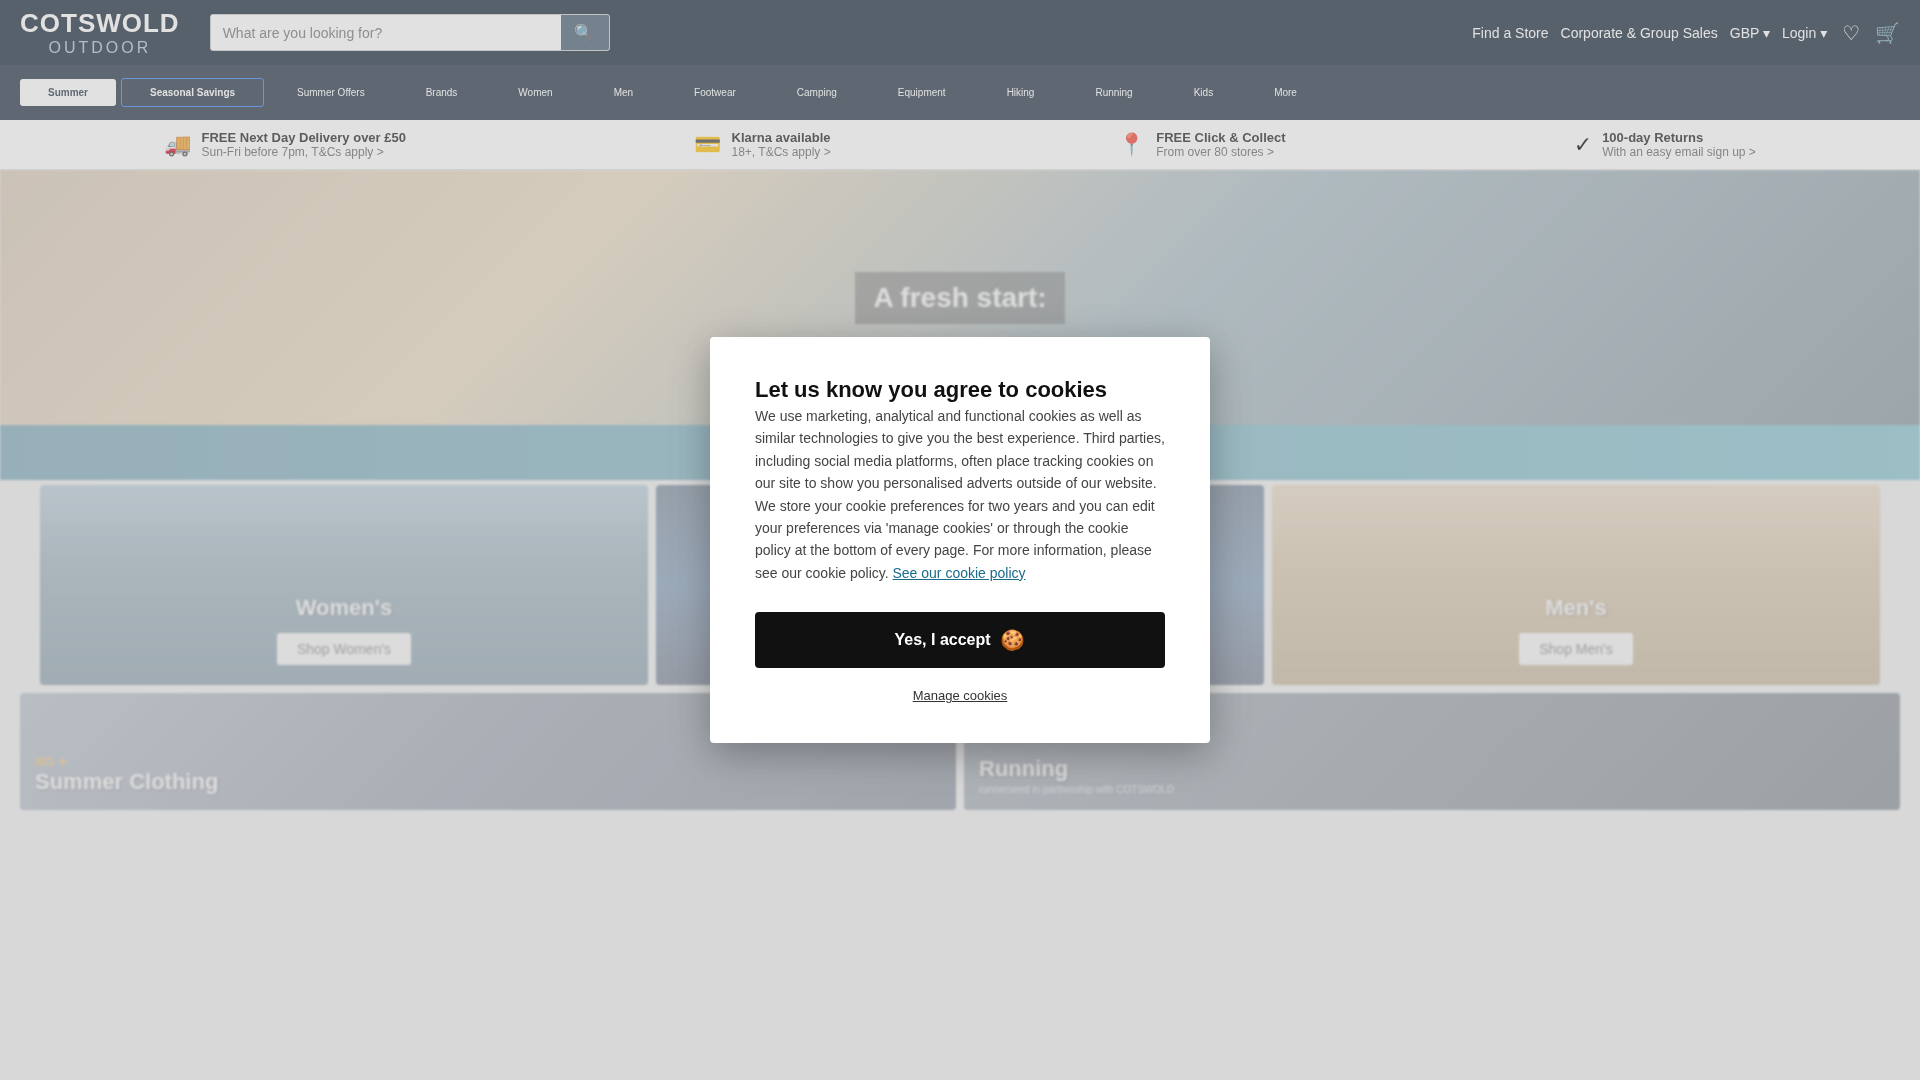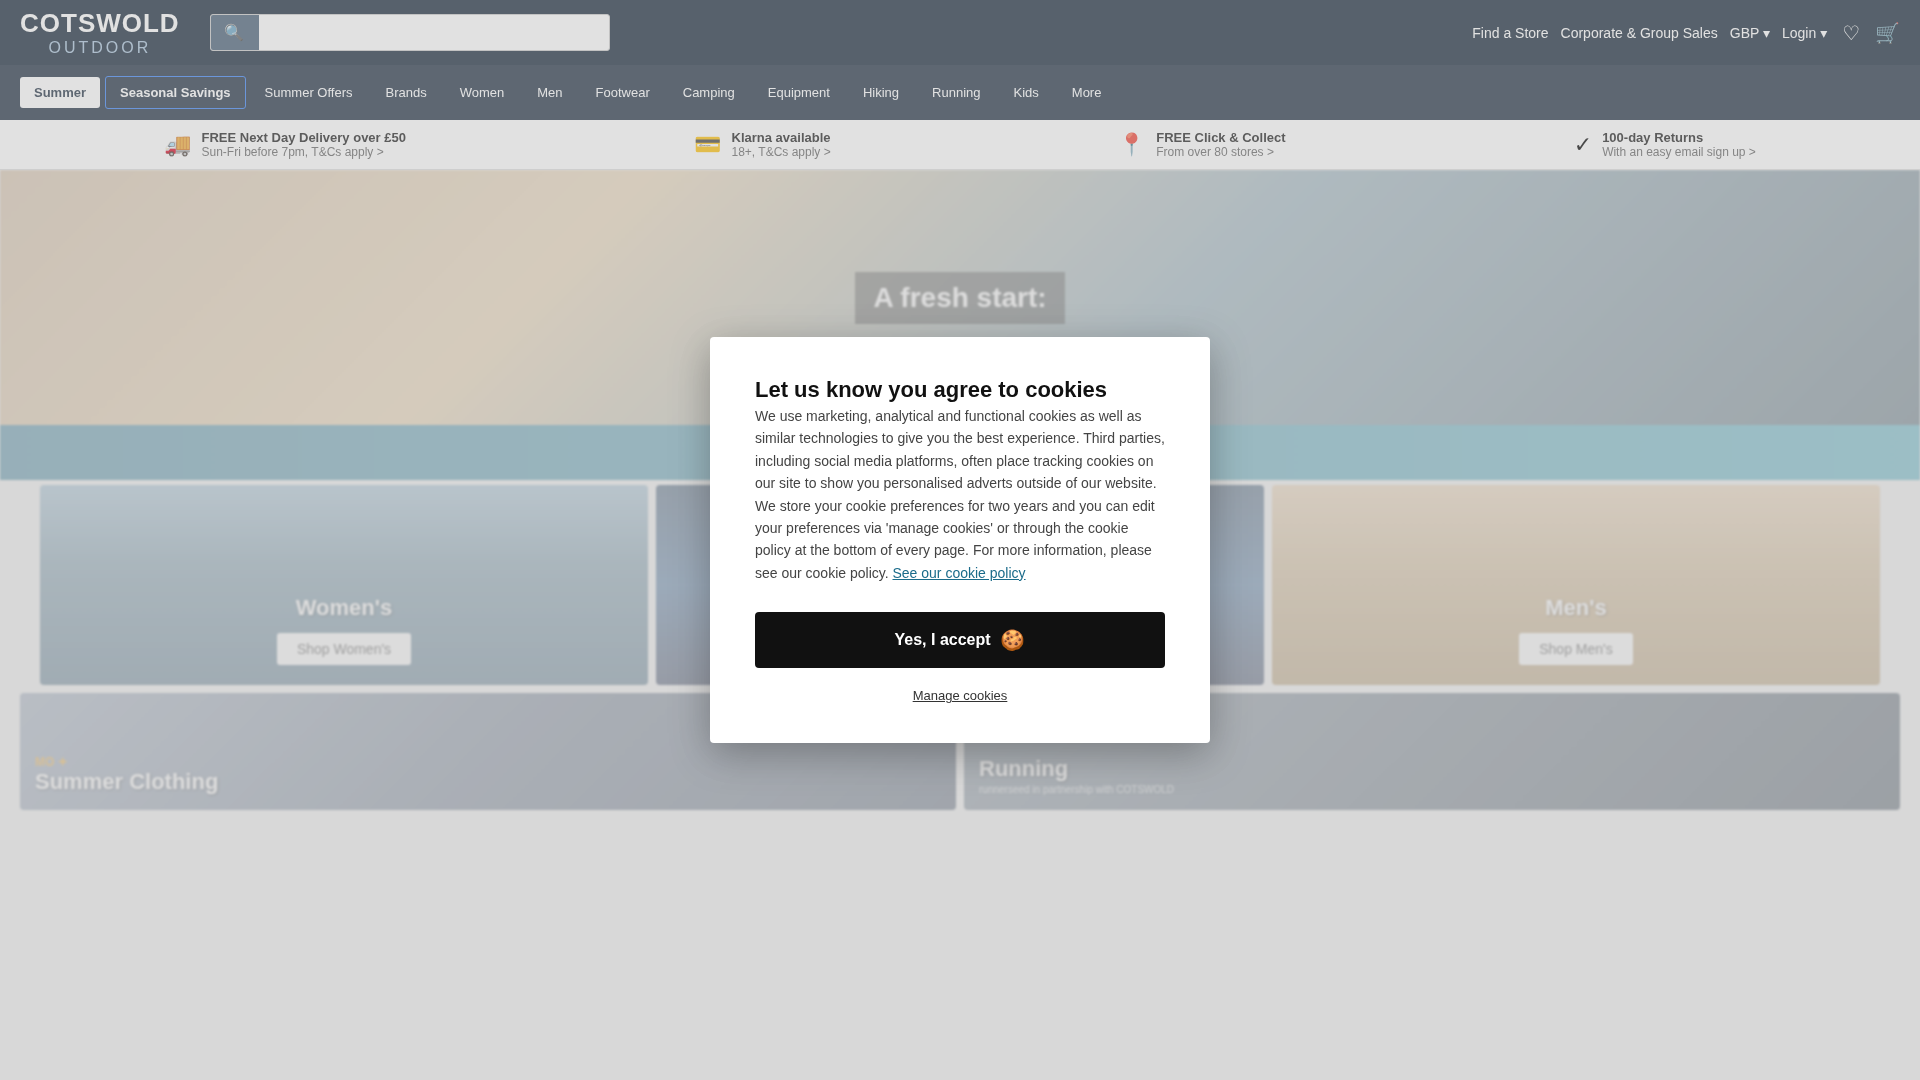--- a/index.html
+++ b/index.html
@@ -95,23 +95,23 @@
       display: flex;
       align-items: center;
       padding: 0 20px;
       height: 55px;
       gap: 5px;
       position: relative;
       z-index: 10;
     }
     .nav-item {
       color: white;
-      padding: 8px 14px;
-      cursor: pointer;
-      font-size: 13px;
+      padding: 8px 28px;
+      cursor: pointer;
+      font-size: 10px;
       text-decoration: none;
       white-space: nowrap;
       border-radius: 3px;
     }
     .nav-item-summer {
       background: white;
       color: #253547;
       font-weight: 700;
       border-radius: 3px;
     }
@@ -352,20 +352,21 @@
 </head>
 <body>
 
 <div class="header">
   <div class="logo-area">
     <span class="logo-text-cotswold">COTSWOLD</span>
     <span class="logo-text-outdoor">outdoor</span>
   </div>
   <div class="search-bar">
     <div class="search-bar-inner">
+      <input class="search-input" type="text" placeholder="What are you looking for?" style="">
       <button class="search-btn">🔍</button>
     </div>
   </div>
   <div class="header-links">
     <a class="header-link">Find a Store</a>
     <a class="header-link">Corporate &amp; Group Sales</a>
     <a class="header-link">GBP ▾</a>
     <a class="header-link">Login ▾</a>
   </div>
   <div class="header-icons">

